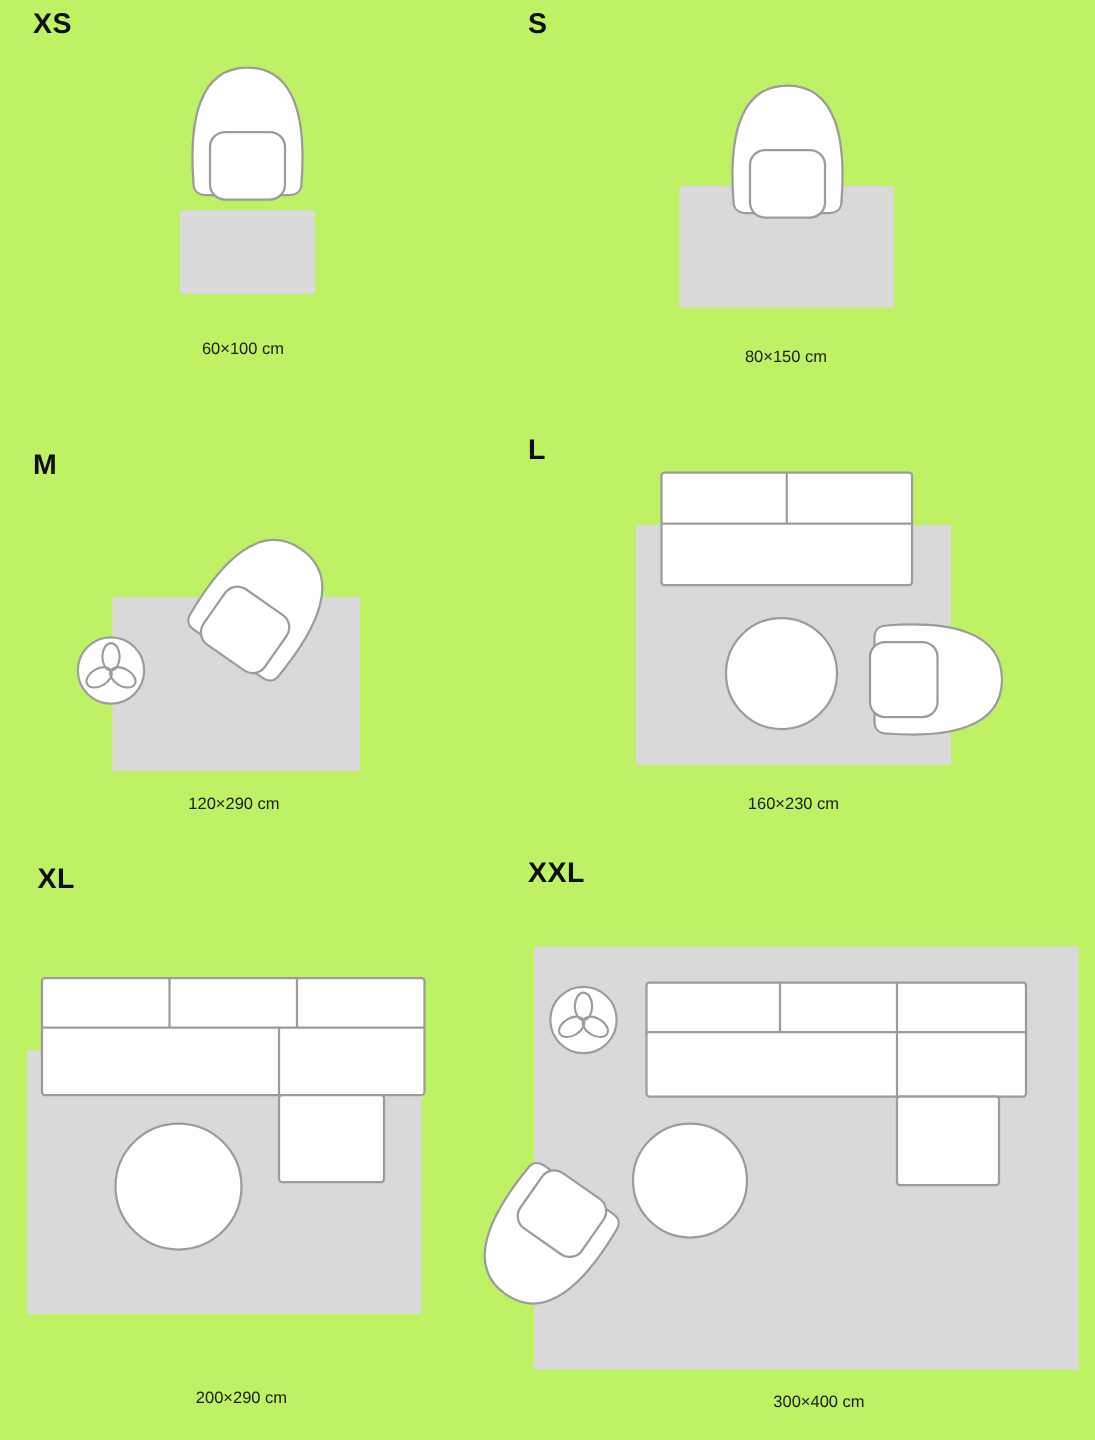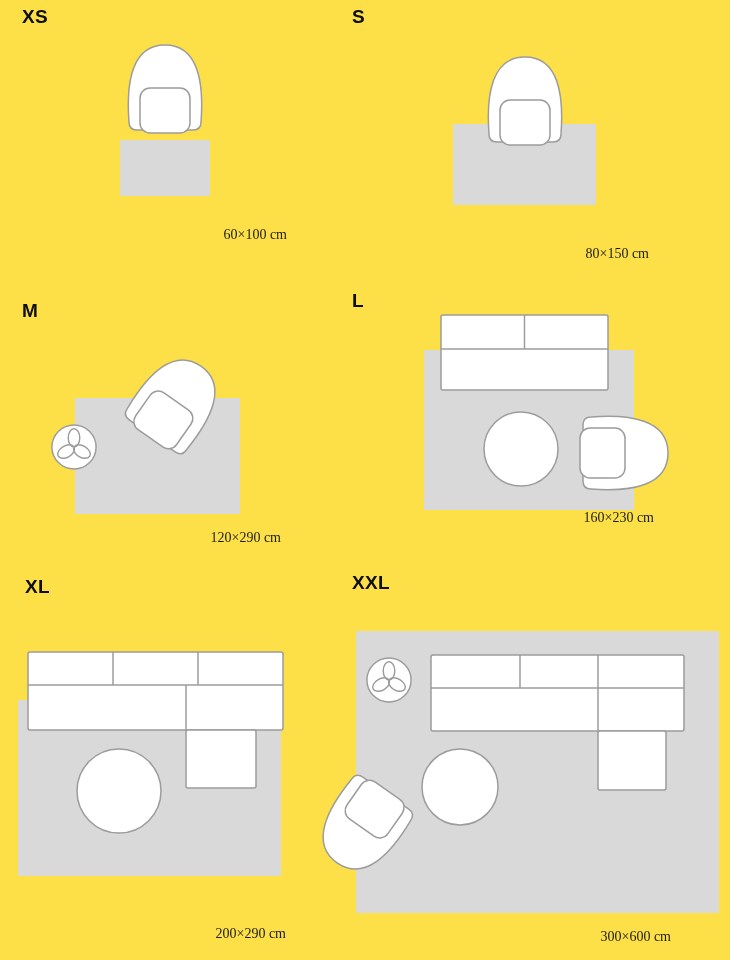--- a/index.html
+++ b/index.html
@@ -1,21 +1,21 @@
 <!DOCTYPE html>
 <html style="--rug-fill: #d9d9d9; --line: #9c9c9c; --text: #141414; --background: #ffffff;"><head>
 <meta charset="utf-8">
 <style>
   * { margin:0; padding:0; box-sizing:border-box; }
   :root { --rug-fill:#d9d9d9; --line:#9c9c9c; --text:#141414; }
   html,body { background:#ffffff; }
   body { font-family:"Liberation Sans", sans-serif; color:var(--text); }
-  .canvas { position:relative; width:730px; height:960px; background:#fde047; overflow:hidden; margin:0 auto; }
+  .canvas { position:relative; width:730px; height:960px; background:#bef264; overflow:hidden; margin:0 auto; }
   .size-label { position:absolute; font-size:19px; font-weight:700; color:#0e0e0e; letter-spacing:.3px; }
-  .dim-label { position:absolute; font-size:14px; color:#1c1c1c; text-align:right; width:250px;font-family:Liberation Serif, serif; }
+  .dim-label { position:absolute; font-size:11px; color:#1c1c1c; text-align:center; width:250px; }
   .scene { position:absolute; overflow:visible; }
   .rug { fill:var(--rug-fill); stroke:none; }
   .furn { fill:#ffffff; stroke:var(--line); stroke-width:1.5; }
   .furn-line { fill:none; stroke:var(--line); stroke-width:1.5; }
   .defs-holder { position:absolute; width:0; height:0; }
 </style>
 </head>
 <body>
 
 <svg class="defs-holder" aria-hidden="true">
@@ -45,21 +45,21 @@
     <div class="dim-label" style="left:37px; top:227px">60×100 cm</div>
   </section>
 
   
   <section style="display:contents">
     <h2 class="size-label" style="left:352px; top:6px">S</h2>
     <svg class="scene" style="left:450px; top:50px" width="150" height="160" viewBox="0 0 150 160">
       <rect class="rug" x="3" y="74" width="143" height="81"></rect>
       <use href="#armchair" transform="translate(30,0)"></use>
     </svg>
-    <div class="dim-label" style="left:399px; top:246px">80×150 cm</div>
+    <div class="dim-label" style="left:399px; top:232px">80×150 cm</div>
   </section>
 
   
   <section style="display:contents">
     <h2 class="size-label" style="left:22px; top:300px">M</h2>
     <svg class="scene" style="left:40px; top:340px" width="210" height="185" viewBox="0 0 210 185">
       <rect class="rug" x="35" y="58" width="165" height="116"></rect>
       <use href="#armchair" transform="translate(93,12) rotate(35 45 47)"></use>
       <use href="#plant" transform="translate(10,83) scale(0.96)"></use>
     </svg>
@@ -72,21 +72,21 @@
     <svg class="scene" style="left:415px; top:308px" width="260" height="210" viewBox="0 0 260 210">
       <rect class="rug" x="9" y="42" width="210" height="160"></rect>
       <g>
         <rect class="furn" x="26" y="7" width="167" height="75" rx="2"></rect>
         <line class="furn-line" x1="26" y1="41" x2="193" y2="41"></line>
         <line class="furn-line" x1="109.5" y1="7" x2="109.5" y2="41"></line>
       </g>
       <circle class="furn" cx="106" cy="141" r="37"></circle>
       <use href="#armchair" transform="translate(168,98) rotate(90 45 47)"></use>
     </svg>
-    <div class="dim-label" style="left:404px; top:510px">160×230 cm</div>
+    <div class="dim-label" style="left:404px; top:530px">160×230 cm</div>
   </section>
 
   
   <section style="display:contents">
     <h2 class="size-label" style="left:25px; top:576px">XL</h2>
     <svg class="scene" style="left:10px; top:645px" width="290" height="245" viewBox="0 0 290 245">
       <rect class="rug" x="8" y="55" width="263" height="176"></rect>
       <g>
         <rect class="furn" x="18" y="7" width="255" height="78" rx="2"></rect>
         <line class="furn-line" x1="18" y1="40" x2="273" y2="40"></line>
@@ -110,16 +110,16 @@
         <rect class="furn" x="126" y="30" width="253" height="76" rx="2"></rect>
         <line class="furn-line" x1="126" y1="63" x2="379" y2="63"></line>
         <line class="furn-line" x1="215" y1="30" x2="215" y2="63"></line>
         <line class="furn-line" x1="293" y1="30" x2="293" y2="63"></line>
         <line class="furn-line" x1="293" y1="63" x2="293" y2="106"></line>
         <rect class="furn" x="293" y="106" width="68" height="59" rx="2"></rect>
       </g>
       <circle class="furn" cx="155" cy="162" r="38"></circle>
       <use href="#armchair" transform="translate(10,158) rotate(215 45 47)"></use>
     </svg>
-    <div class="dim-label" style="left:421px; top:929px">300×600 cm</div>
+    <div class="dim-label" style="left:421px; top:929px">300×400 cm</div>
   </section>
 
 </div>
 
 </body></html>

